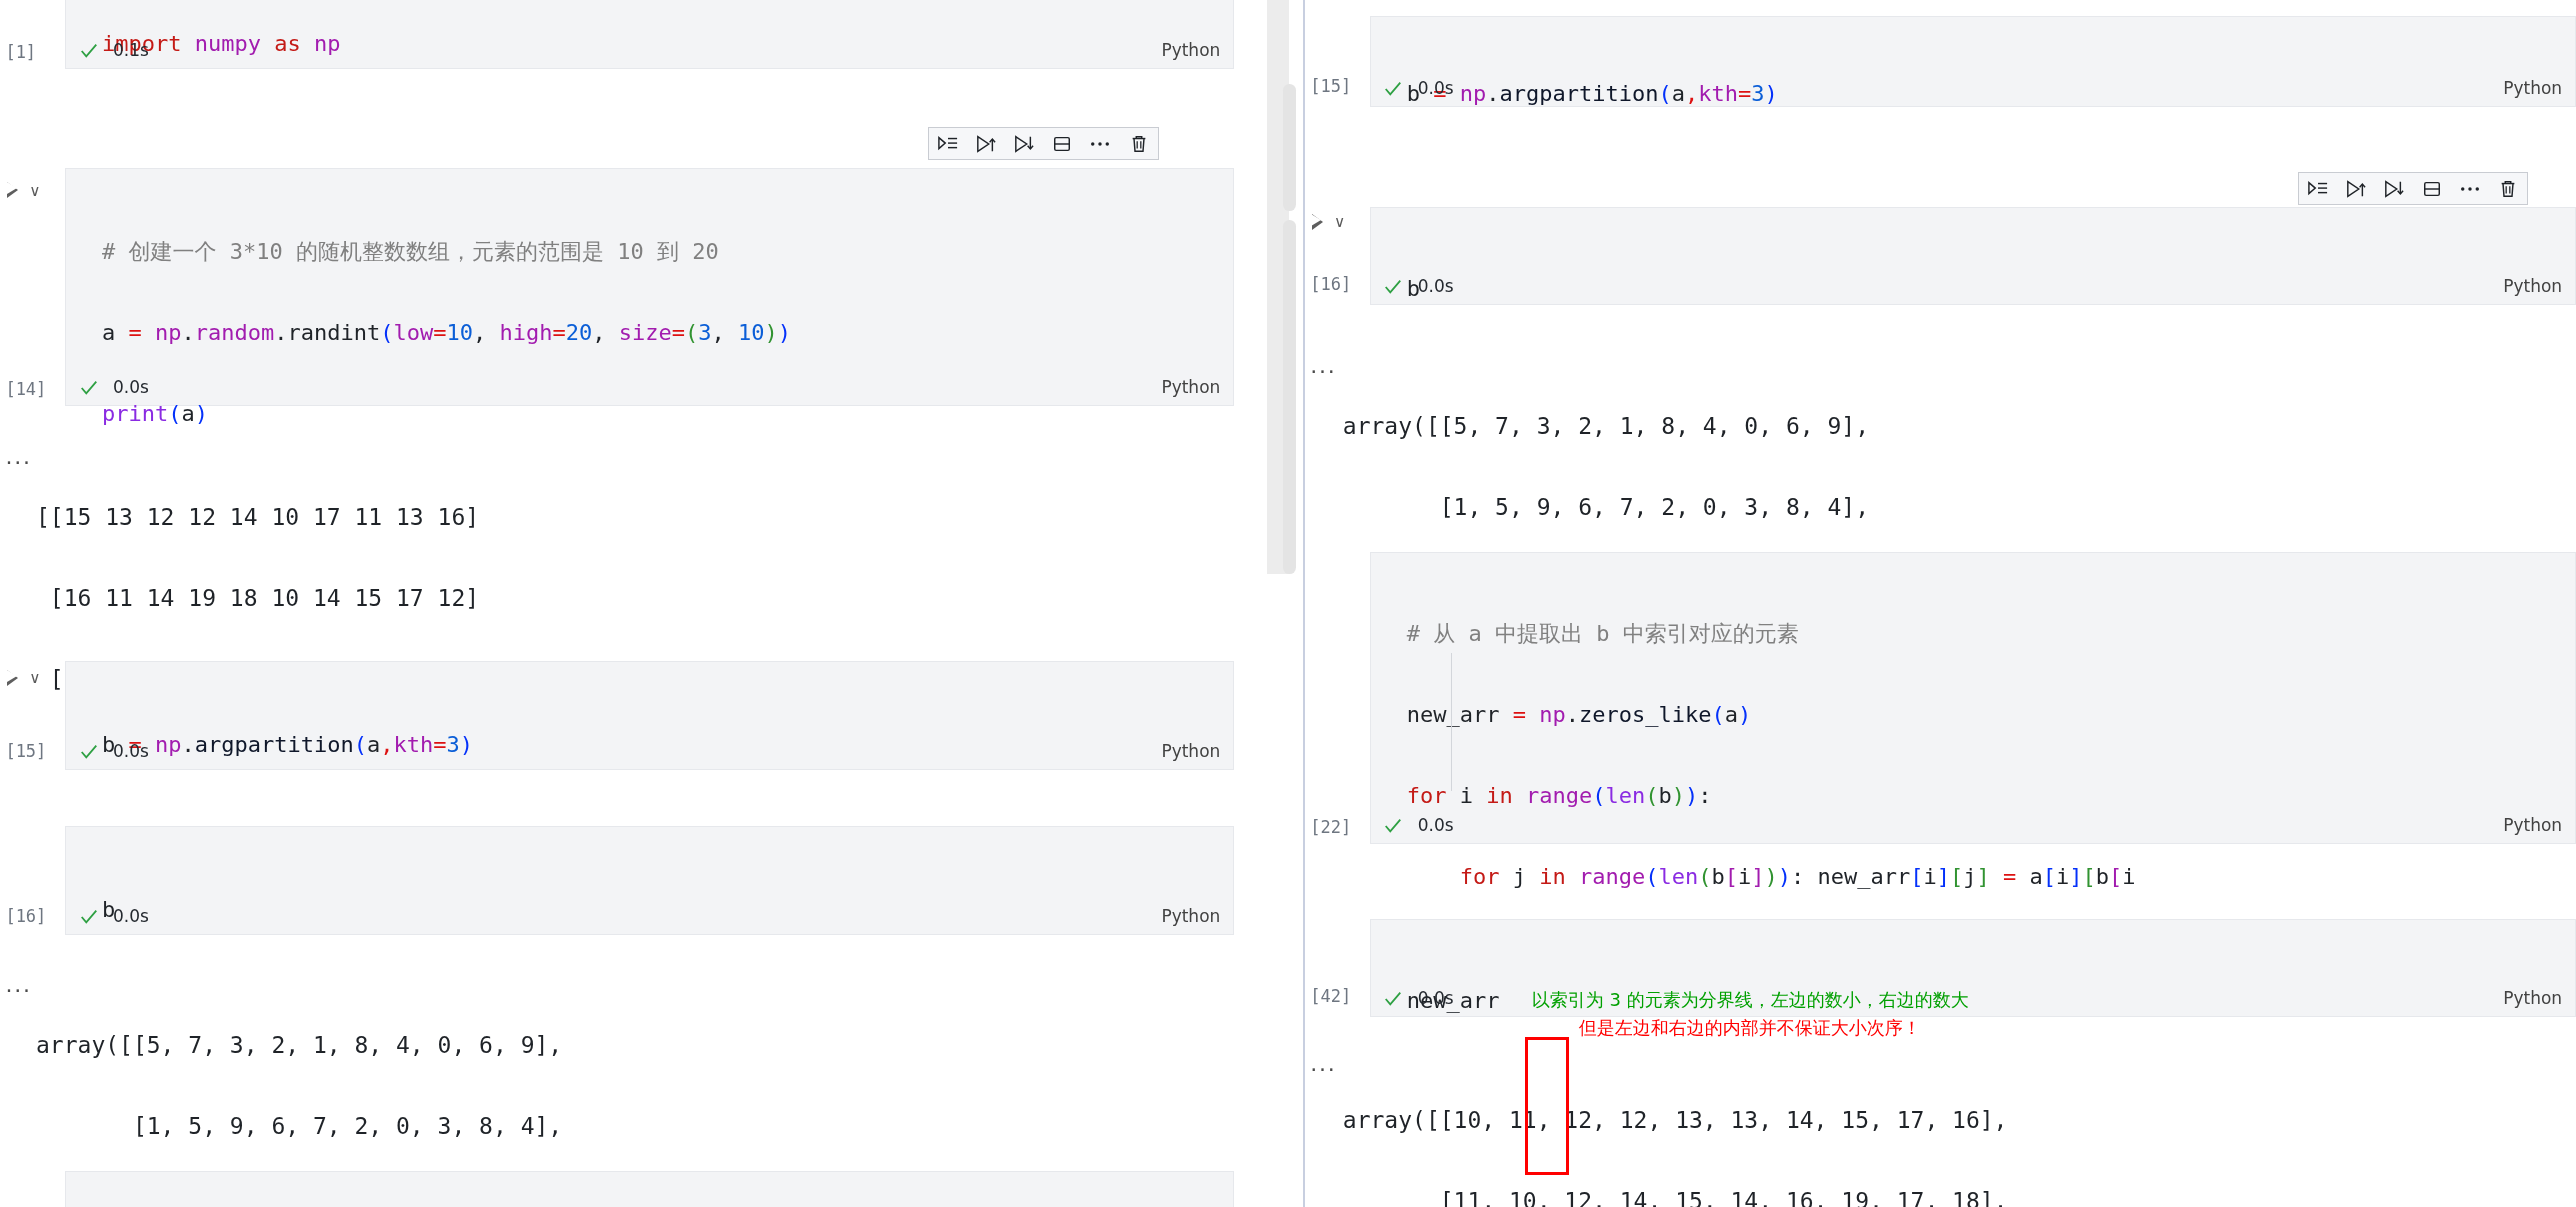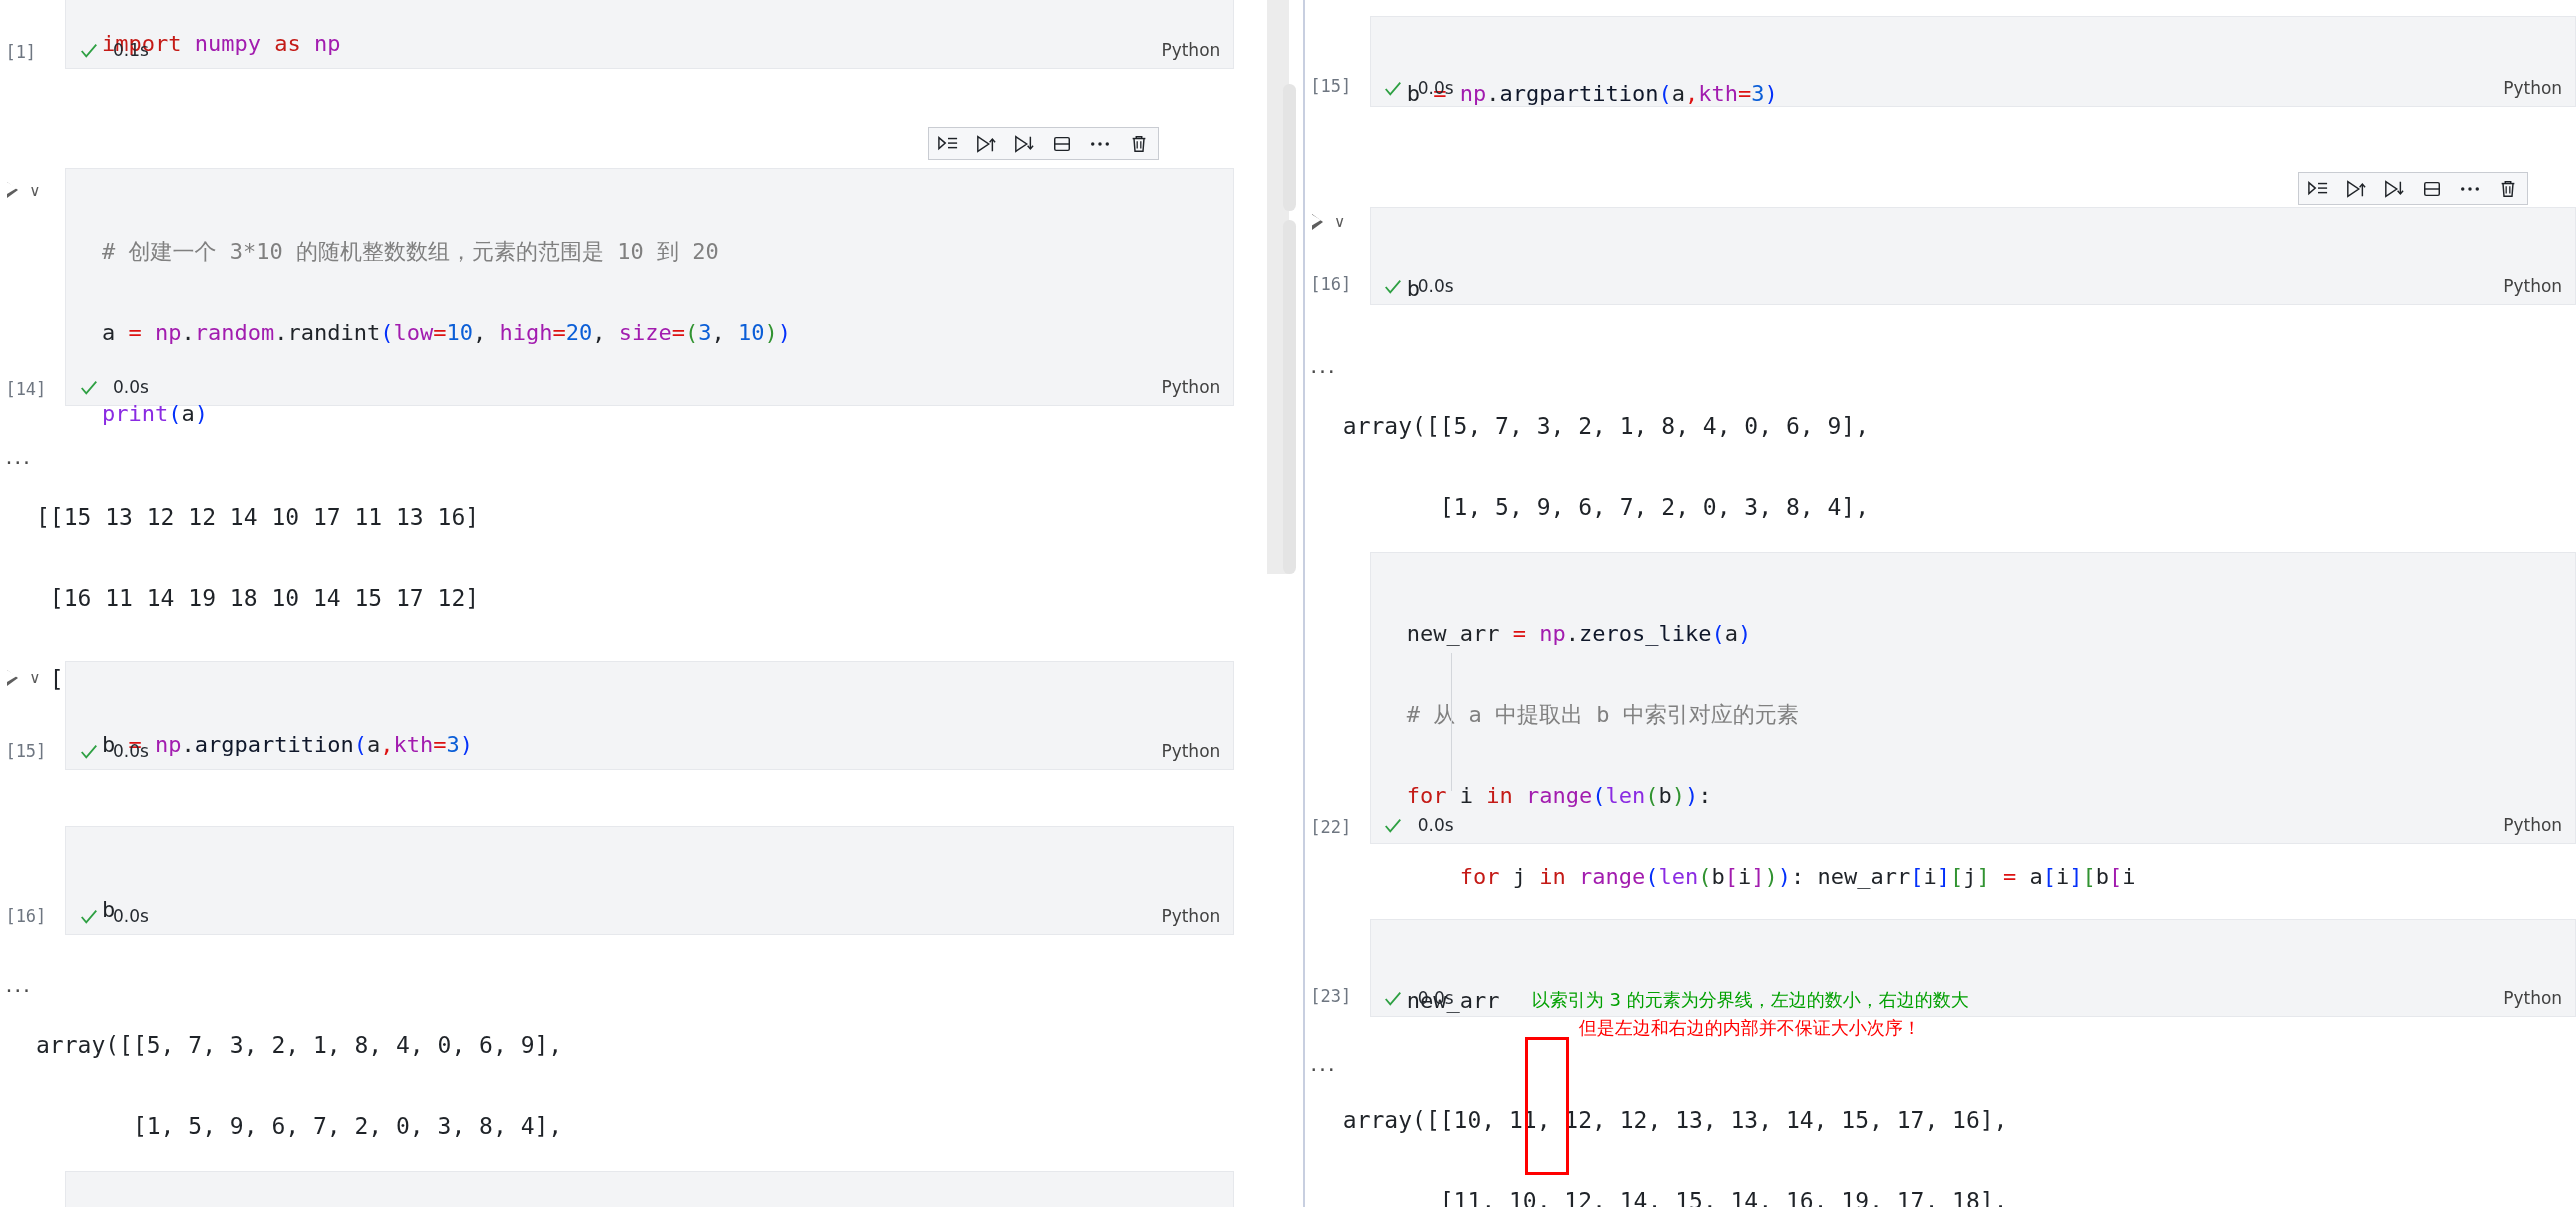--- a/index.html
+++ b/index.html
@@ -435,42 +435,42 @@
         <span style="display:block">       [1, 5, 9, 6, 7, 2, 0, 3, 8, 4],</span>
         <span style="display:block">       [5, 7, 3, 4, 8, 6, 1, 9, 2, 0]])</span>
       </div>
 
       <div class="cell" style="left:0;top:552px;width:1271px;height:292px;">
         <div class="cell-gutter">
           <span class="exec-count" style="left:5.4px;top:265px;">[22]</span>
         </div>
         <div class="cell-body" style="height:292px;">
           <div class="code" style="padding-top:12.7px;">
+            <span class="ln t-cmt"># 从 a 中提取出 b 中索引对应的元素</span>
             <span class="ln"><span class="t-var">new_arr </span><span class="t-op">=</span><span class="t-var"> </span><span class="t-mod">np</span><span class="t-var">.</span><span class="t-fnpy">zeros_like</span><span class="t-par1">(</span><span class="t-var">a</span><span class="t-par1">)</span></span>
-            <span class="ln t-cmt"># 从 a 中提取出 b 中索引对应的元素</span>
             <span class="ln"><span class="t-ctl">for</span><span class="t-var"> i </span><span class="t-ctl">in</span><span class="t-var"> </span><span class="t-mod">range</span><span class="t-par1">(</span><span class="t-purple">len</span><span class="t-par2">(</span><span class="t-var">b</span><span class="t-par2">)</span><span class="t-par1">)</span><span class="t-var">:</span></span>
             <span class="ln"><span class="t-var">    </span><span class="t-ctl">for</span><span class="t-var"> j </span><span class="t-ctl">in</span><span class="t-var"> </span><span class="t-mod">range</span><span class="t-par1">(</span><span class="t-purple">len</span><span class="t-par2">(</span><span class="t-var">b</span><span class="t-par3">[</span><span class="t-var">i</span><span class="t-par3">]</span><span class="t-par2">)</span><span class="t-par1">)</span><span class="t-var">: new_arr</span><span class="t-par1">[</span><span class="t-var">i</span><span class="t-par1">]</span><span class="t-par2">[</span><span class="t-var">j</span><span class="t-par2">]</span><span class="t-var"> </span><span class="t-op">=</span><span class="t-var"> a</span><span class="t-par1">[</span><span class="t-var">i</span><span class="t-par1">]</span><span class="t-par2">[</span><span class="t-var">b</span><span class="t-par3">[</span><span class="t-var">i</span></span>
             <span class="ln"><span class="t-var">    </span><span class="t-par2">[</span><span class="t-var">j</span><span class="t-par2">]</span><span class="t-par1">]</span></span>
           </div>
           <div class="indent-guide" style="left:80px;top:100px;height:138px;"></div>
           <div class="cell-status">
             <span class="check">
               <svg width="20" height="20" viewBox="0 0 22 22">
                   <path d="M3 11 L8 17 L19 4" fill="none" stroke="#2ea043" stroke-width="2"></path>
                 </svg>
             </span>
             <span class="elapsed">0.0s</span>
             <span class="lang">Python</span>
           </div>
         </div>
       </div>
 
       <div class="cell" style="left:0;top:919px;width:1271px;height:98px;">
         <div class="cell-gutter">
-          <span class="exec-count" style="left:5.4px;top:67px;">[23]</span>
+          <span class="exec-count" style="left:5.4px;top:67px;">[42]</span>
         </div>
         <div class="cell-body" style="height:98px;">
           <div class="code" style="padding-top:12.7px;">
             <span class="ln t-var">new_arr</span>
           </div>
           <div class="cell-status">
             <span class="check">
               <svg width="20" height="20" viewBox="0 0 22 22">
                   <path d="M3 11 L8 17 L19 4" fill="none" stroke="#2ea043" stroke-width="2"></path>
                 </svg>

